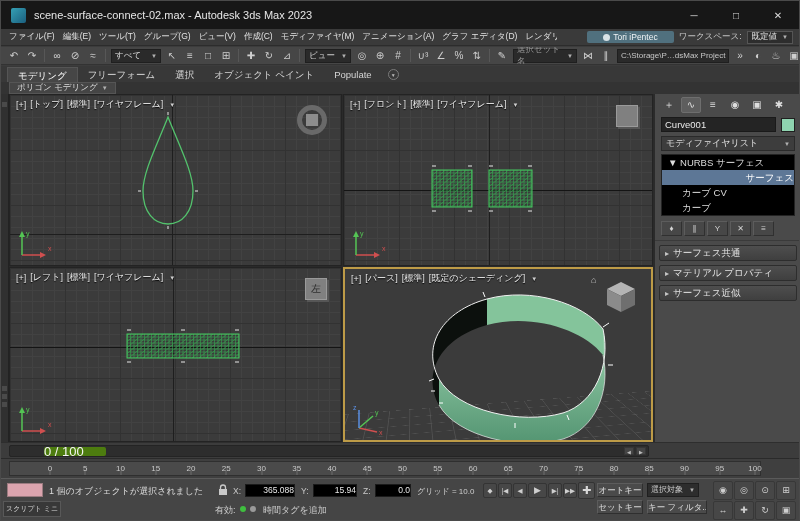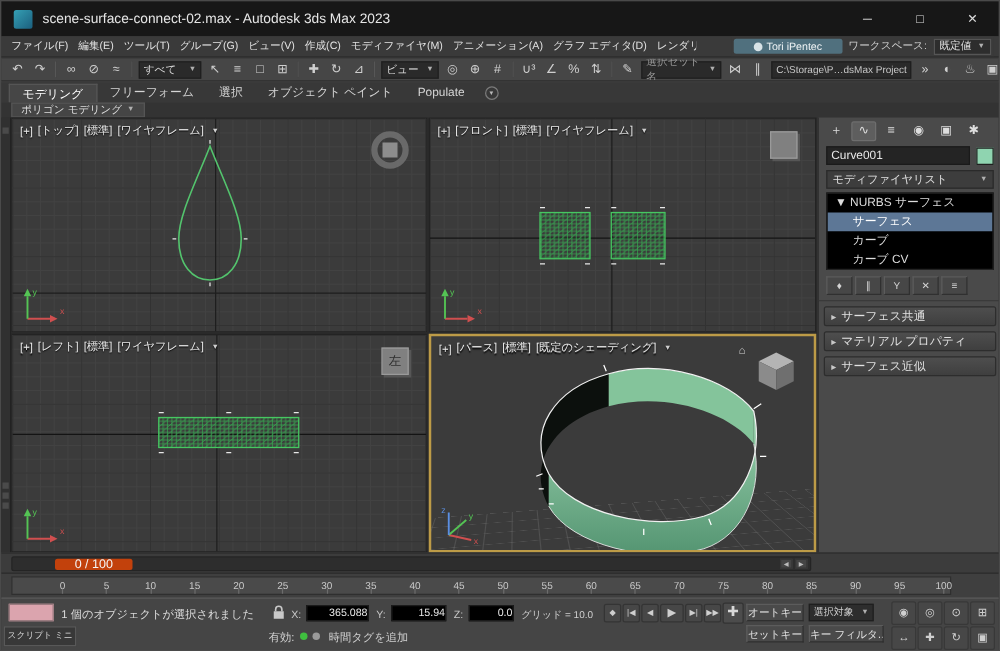--- a/index.html
+++ b/index.html
@@ -80,22 +80,22 @@
   .stack-row.sel{background:#5d7796;color:#fff}
   #stack-buttons{display:flex;gap:2px;padding:2px 6px 4px 6px;border-bottom:1px solid #3a3a3a}
   .sk-btn{width:21px;height:15px;background:#474747;border:1px solid #5c5c5c;border-bottom-color:#303030;border-right-color:#303030;
           color:#d5d5d5;font-size:8px;text-align:center;line-height:13px}
   .rollout{margin:4px 4px 0 4px;height:16px;background:linear-gradient(#4e4e4e,#3f3f3f);border:1px solid #2d2d2d;border-radius:2px;
            display:flex;align-items:center;gap:4px;padding:0 5px;font-size:9.5px;color:#e2e2e2;white-space:nowrap;overflow:hidden}
   .ra{font-size:8px;color:#c8c8c8}
   
   #timeslider{position:absolute;left:0;top:441px;width:100%;height:16px;background:#3c3c3c;border-top:1px solid #2e2e2e}
   .ts-track{position:absolute;left:8px;top:2px;width:640px;height:12px;background:#2d2d2d;border:1px solid #242424;border-radius:2px}
-  .ts-handle{position:absolute;left:34px;top:1px;width:62px;height:9px;background:#c2410c;border-radius:2px;color:#f4f4f4;
-             font-size:10px;line-height:9px;text-align:center}
+  .ts-handle{position:absolute;left:34px;top:1px;width:62px;height:9px;background:#4d7c0f;border-radius:2px;color:#f4f4f4;
+             font-size:13px;line-height:9px;text-align:left}
   .ts-ends{position:absolute;right:2px;top:1px;display:flex;gap:2px}
   .ts-end{width:10px;height:8px;background:#454545;border:1px solid #363636;font-size:5px;line-height:8px;text-align:center;color:#bbb}
   #ruler{position:absolute;left:0;top:457px;width:100%;height:20px;background:#3f3f3f;border-top:1px solid #2a2a2a}
   #ruler-band{position:absolute;left:8px;top:2px;width:752px;height:15px;background:#4a4a4a;border:1px solid #2f2f2f}
   .tick-num{position:absolute;top:2px;transform:translateX(-50%);font-size:8px;color:#c9c9c9}
   .tick-mark{position:absolute;bottom:0;width:1px;height:4px;background:#6c6c6c;transform:translateX(-50%)}
   
   .statusbar{position:absolute;left:0;top:477px;width:100%;height:44px;background:#454545;border-top:1px solid #5a5a5a;font-size:9px}
   .macro-box{position:absolute;left:6px;top:4px;width:36px;height:14px;border:1px solid #9b7b80}
   .prompt{position:absolute;left:48px;top:6px;color:#ddd;white-space:nowrap}
@@ -382,23 +382,23 @@
       <div class="name-row">
         <div class="obj-name">Curve001</div>
         <div class="swatch" style="background: rgb(143, 212, 176);"></div>
       </div>
       <div class="mod-list">
         <span>モディファイヤリスト</span>
         <span class="arr">▼</span>
       </div>
       <div id="stack-list">
           <div class="stack-row" style="padding-left: 6px;">▼ NURBS サーフェス</div>
-          <div class="stack-row sel" style="padding-left: 20px;">サーフェス</div>
+          <div class="stack-row sel" style="padding-left: 20px; text-align: right;">サーフェス</div>
+          <div class="stack-row" style="padding-left: 20px;">カーブ CV</div>
           <div class="stack-row" style="padding-left: 20px;">カーブ</div>
-          <div class="stack-row" style="padding-left: 20px;">カーブ CV</div>
         </div>
       <div id="stack-buttons">
           <div class="sk-btn">♦</div>
           <div class="sk-btn">∥</div>
           <div class="sk-btn">Y</div>
           <div class="sk-btn">✕</div>
           <div class="sk-btn">≡</div>
         </div>
       <div id="rollouts">
           <div class="rollout">

